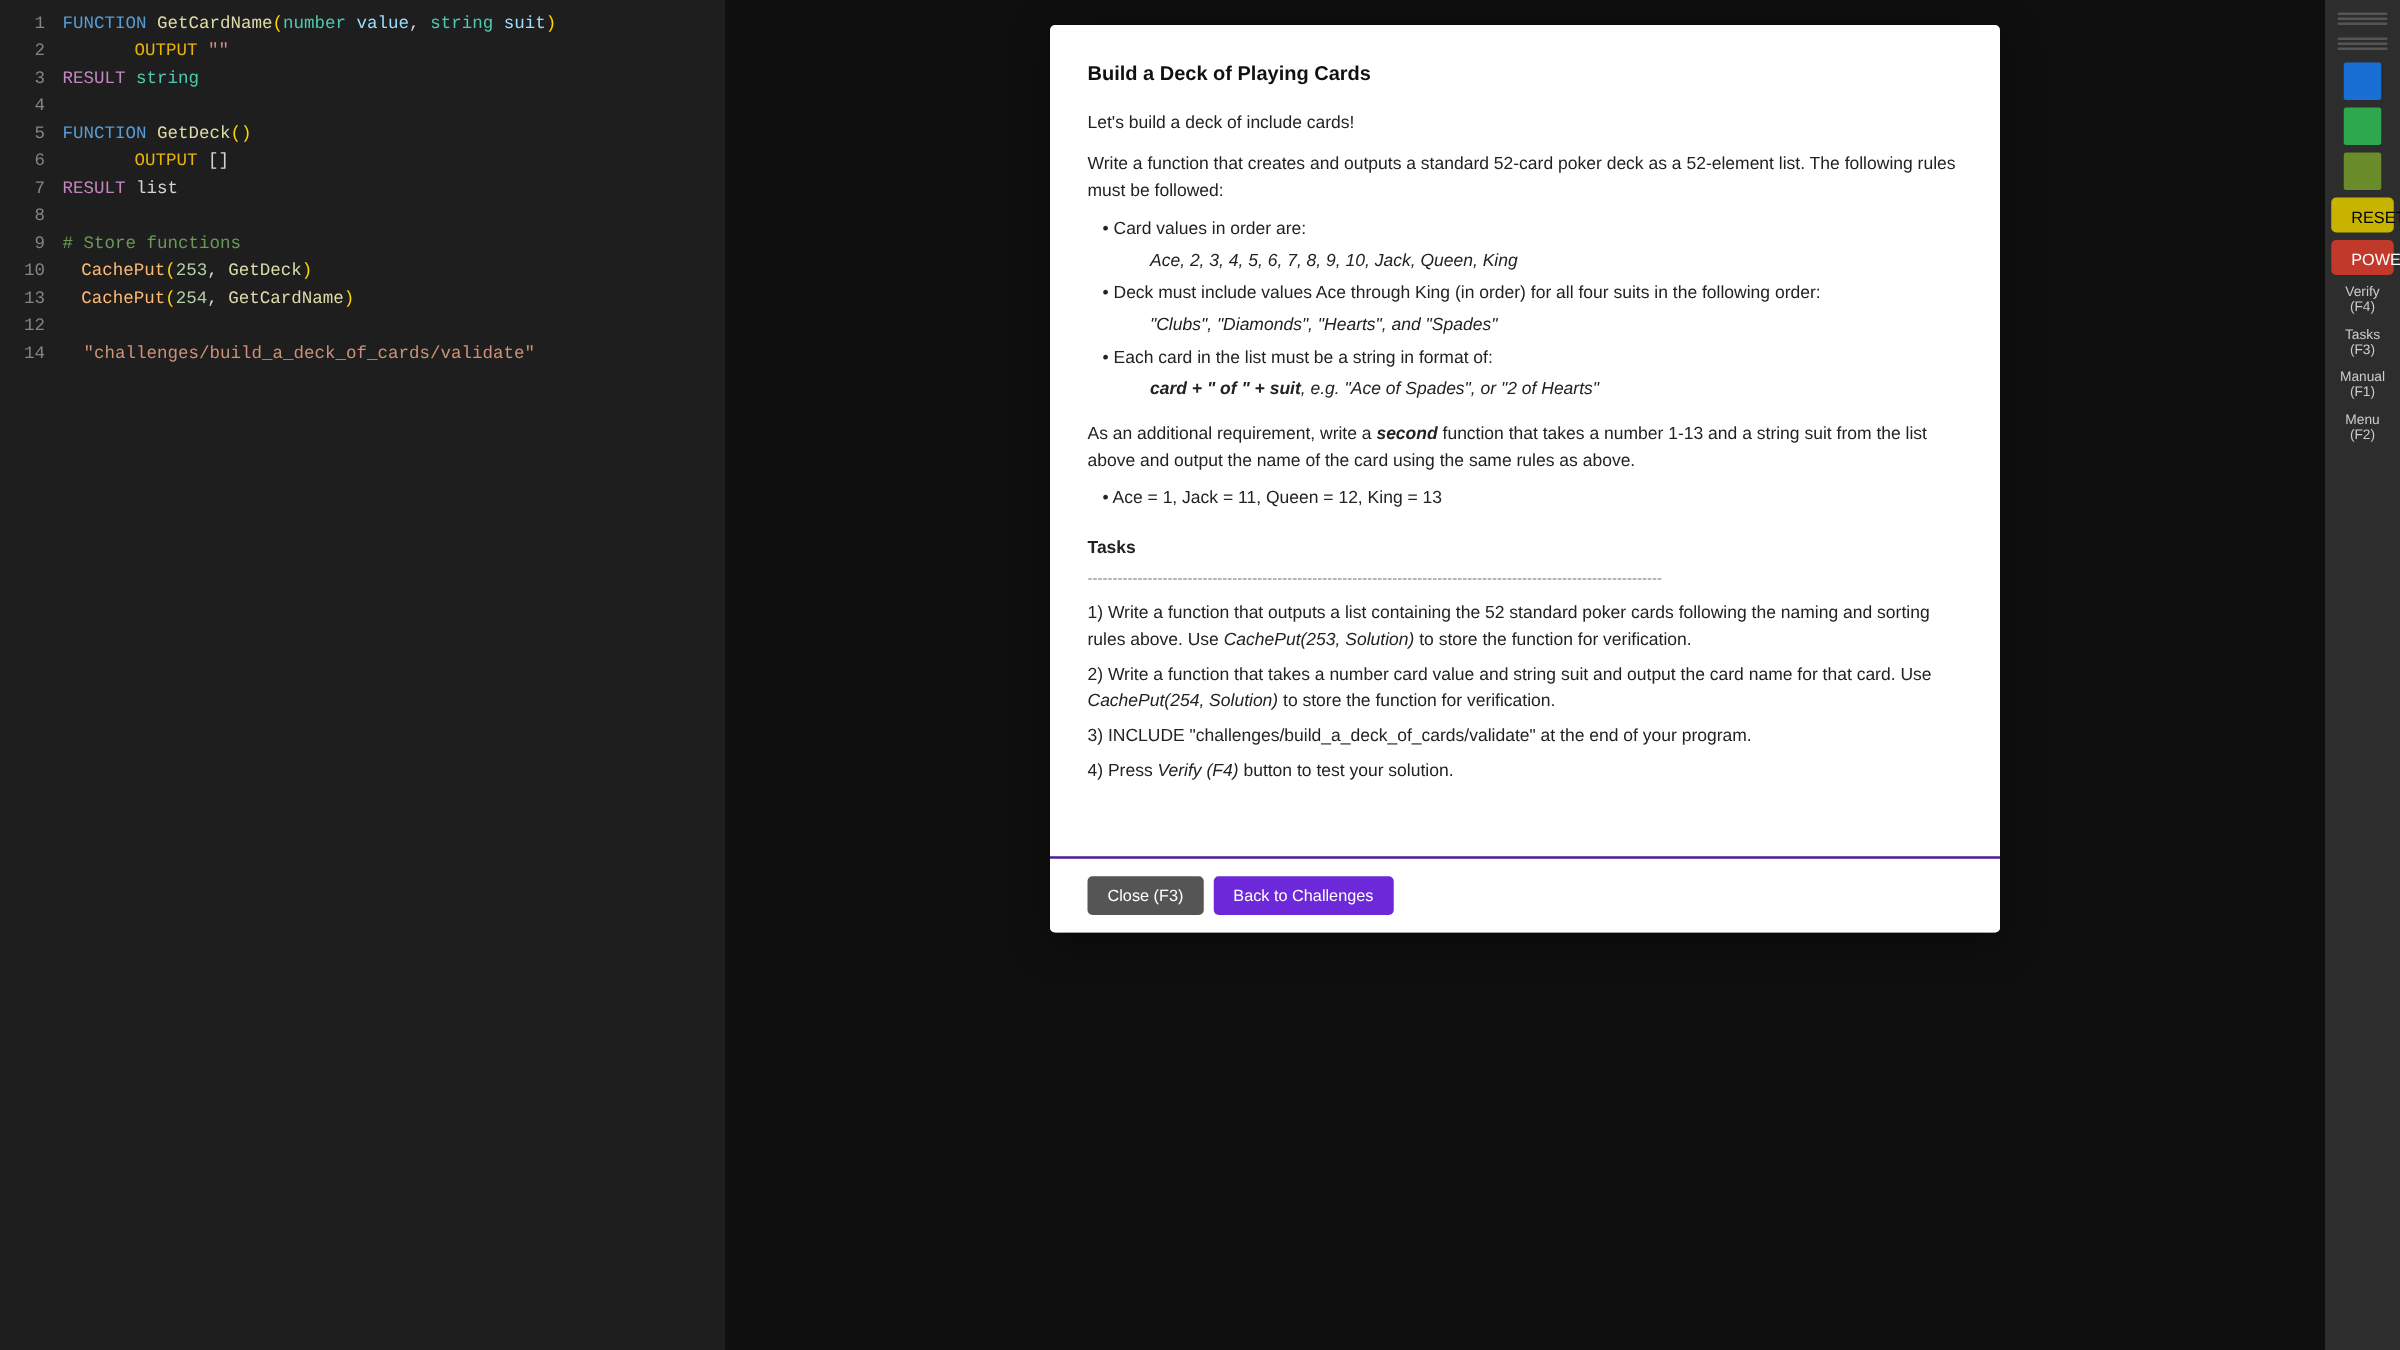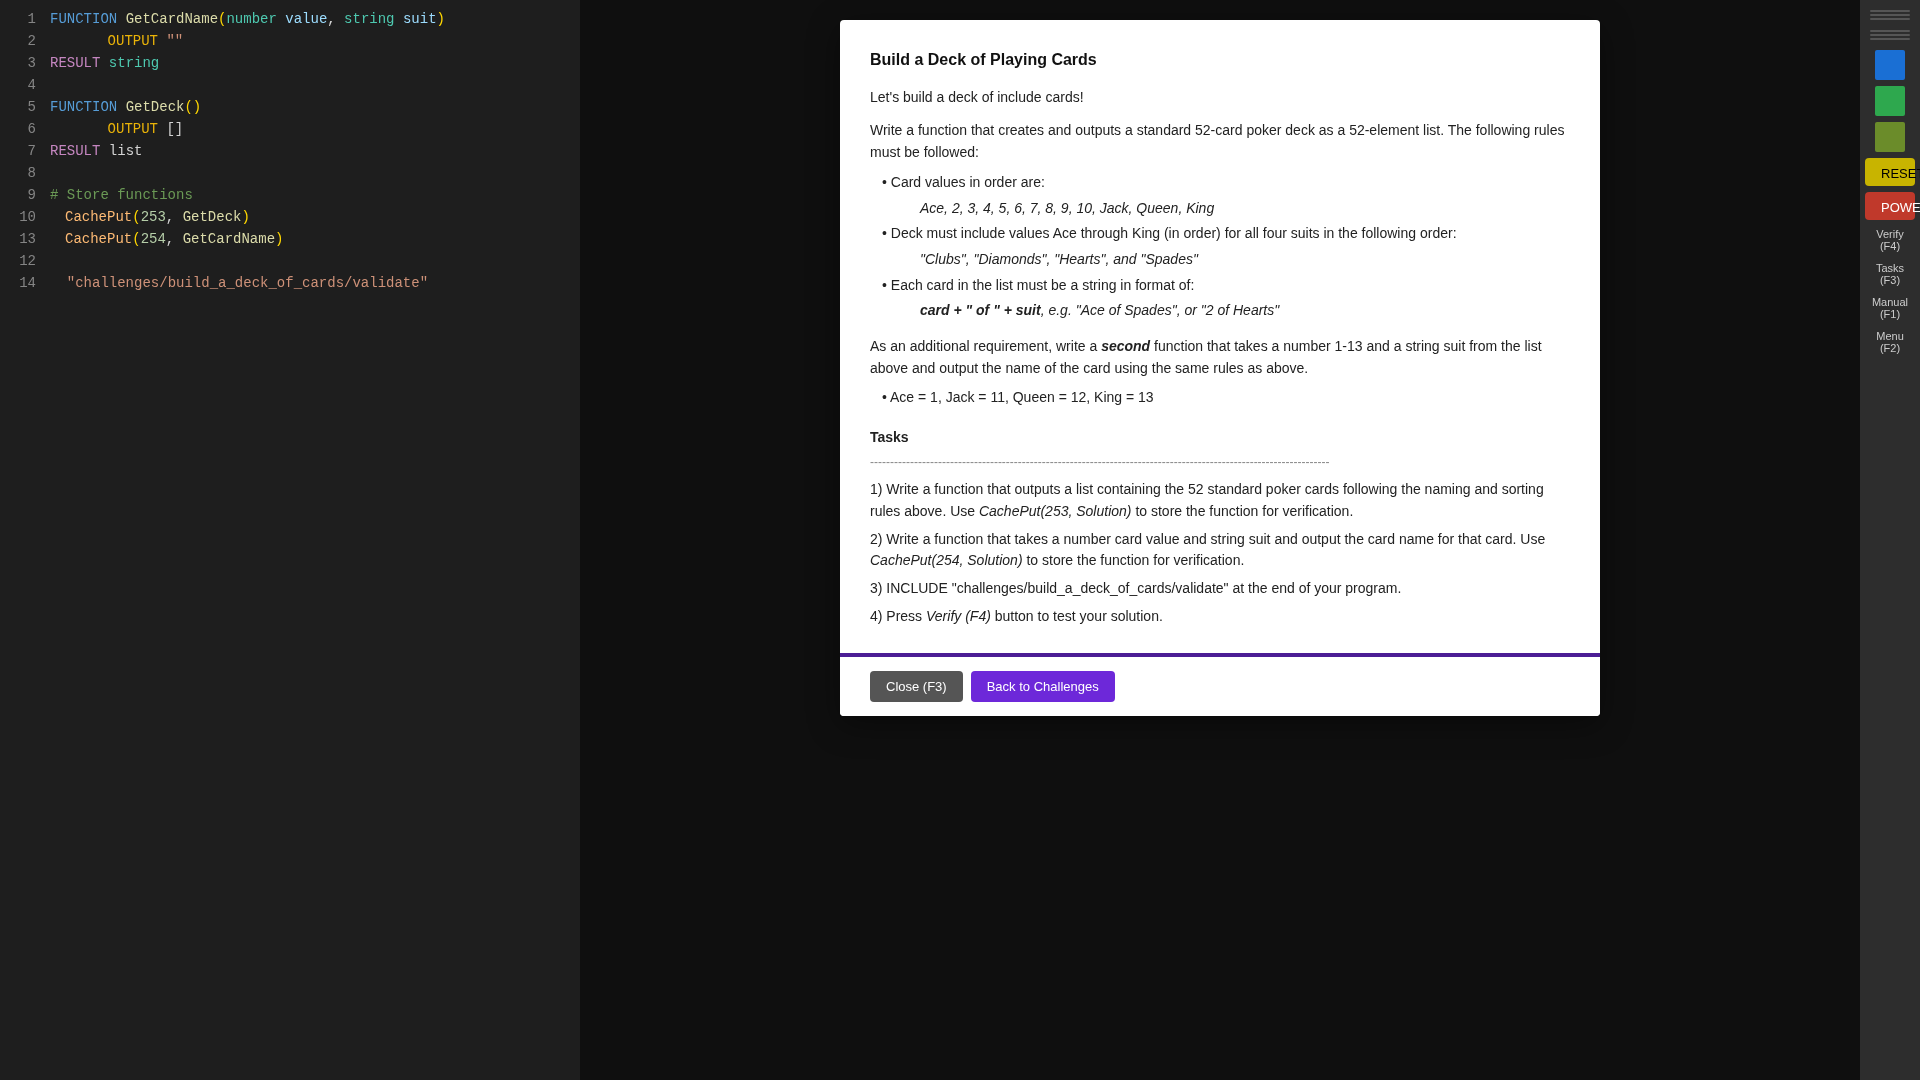--- a/index.html
+++ b/index.html
@@ -186,21 +186,22 @@
     }
     .italic { font-style: italic; }
     .bold { font-weight: bold; }
 
     .modal-footer {
       padding: 14px 30px;
       display: flex;
       gap: 8px;
       align-items: center;
       background: #fff;
-      border-top: 4px solid #4c1d95;
+      border-top: 2px solid #4c1d95;
+      margin-top: 32px;
     }
     .footer-btn {
       padding: 8px 16px;
       border: none;
       border-radius: 4px;
       font-family: Arial, sans-serif;
       font-size: 13px;
       cursor: pointer;
       font-weight: 500;
     }

